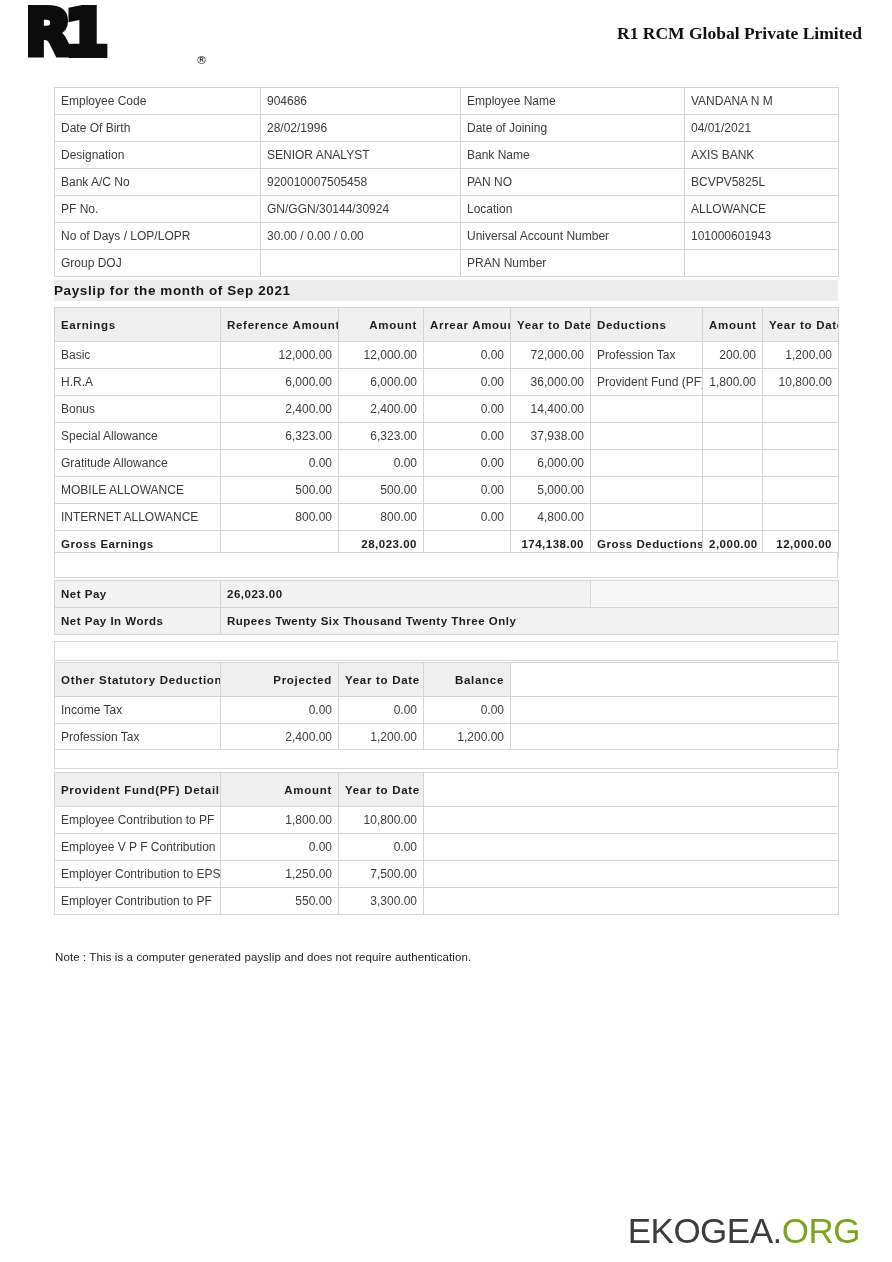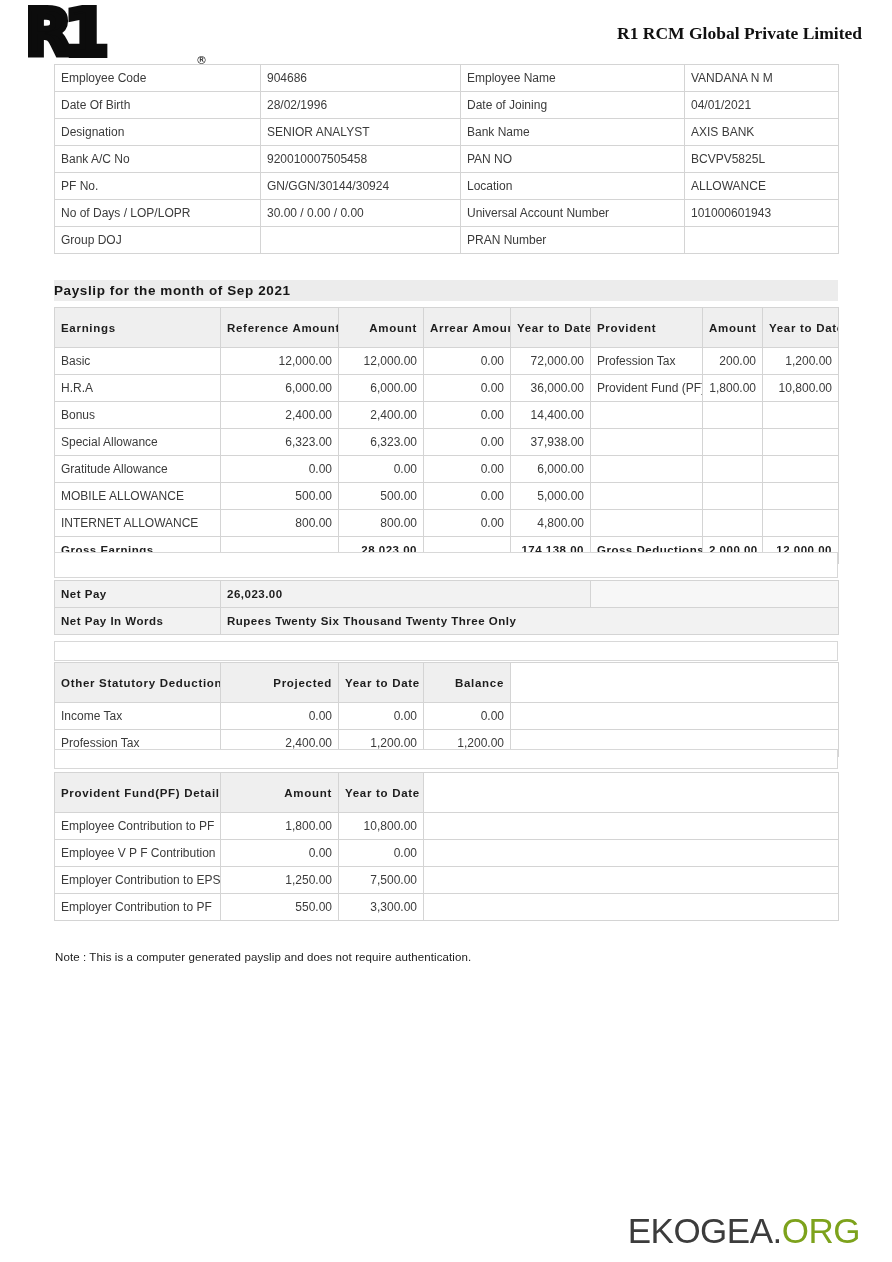--- a/index.html
+++ b/index.html
@@ -16,21 +16,21 @@
   }
   
   table { border-collapse:collapse; table-layout:fixed; position:absolute; left:54px; background:#fff; }
   td, th {
     border:1px solid #d4d4d4; font-size:12px; color:#3b3b3b;
     padding:0 6px; height:27px; vertical-align:middle;
     overflow:hidden; white-space:nowrap; text-align:left; font-weight:normal;
   }
   th {
     background:#efefef; font-weight:bold; color:#1d1d1d;
-    letter-spacing:0.7px; font-size:11.5px; height:40px;margin-left:12px;
+    letter-spacing:0.7px; font-size:11.5px; height:34px;margin-left:12px;
   }
   th.white-head { background:#ffffff; }
   .num { text-align:right; }
   .bold-row td { font-weight:bold; color:#1d1d1d; letter-spacing:0.5px; font-size:11.5px; }
   .gray { background:#f2f2f2; }
   .lighter { background:#f7f7f7; }
   .title-bar {
     position:absolute; left:54px; top:280px; width:784px; height:21px;
     background:#ececec; font-weight:bold; font-size:13.5px; color:#161616;
     letter-spacing:0.6px; line-height:21px; 
@@ -39,21 +39,21 @@
     position:absolute; left:54px; width:784px; background:#fff; border:1px solid #d8d8d8;
   }
   .note {
     position:absolute; left:55px; top:951px; font-size:11.5px; color:#1c1c1c; letter-spacing:0.1px;
   }
   .watermark {
     position:absolute; right:32px; top:1211px;
     font-family:Liberation Sans, sans-serif; font-size:35px; letter-spacing:-0.5px; color:#3c3c3c;
   }
   .watermark .org { color:#7da21c; }
-  #emp-table   { top:64px;  width:784px; }
+  #emp-table   { top:87px;  width:784px; }
   #earn-table  { top:307px; width:784px; }
   #net-table   { top:580px; width:784px; }
   #stat-table  { top:662px; width:784px; }
   #pf-table    { top:772px; width:784px; }
   #net-table td { font-weight:bold; color:#1d1d1d; letter-spacing:0.5px; font-size:11.5px; }
 </style>
 </head>
 <body>
 
 <div class="doc">
@@ -132,21 +132,21 @@
         <col style="width:60px">
         <col style="width:76px">
       </colgroup>
     <tbody>
         <tr>
       <th>Earnings</th>
       <th class="num">Reference Amount</th>
       <th class="num">Amount</th>
       <th class="num">Arrear Amount</th>
       <th class="num">Year to Date</th>
-      <th>Provident</th>
+      <th>Deductions</th>
       <th class="num">Amount</th>
       <th class="num">Year to Date</th>
     </tr>
     <tr>
       <td>Basic</td>
       <td class="num">12,000.00</td>
       <td class="num">12,000.00</td>
       <td class="num">0.00</td>
       <td class="num">72,000.00</td>
       <td>Profession Tax</td>

